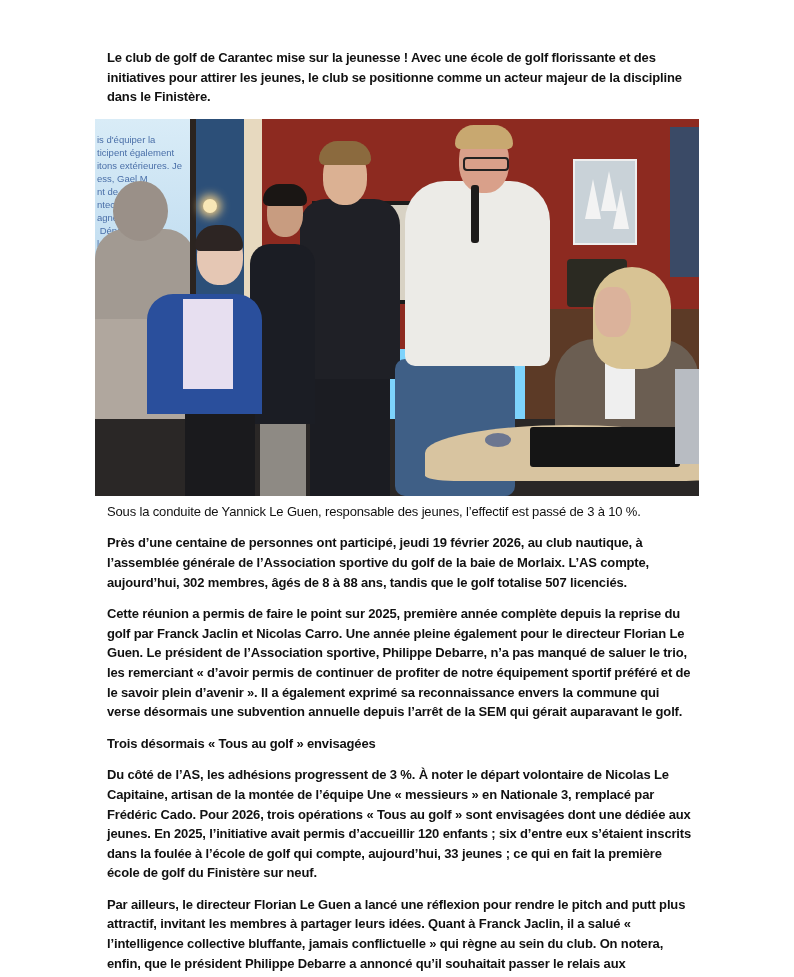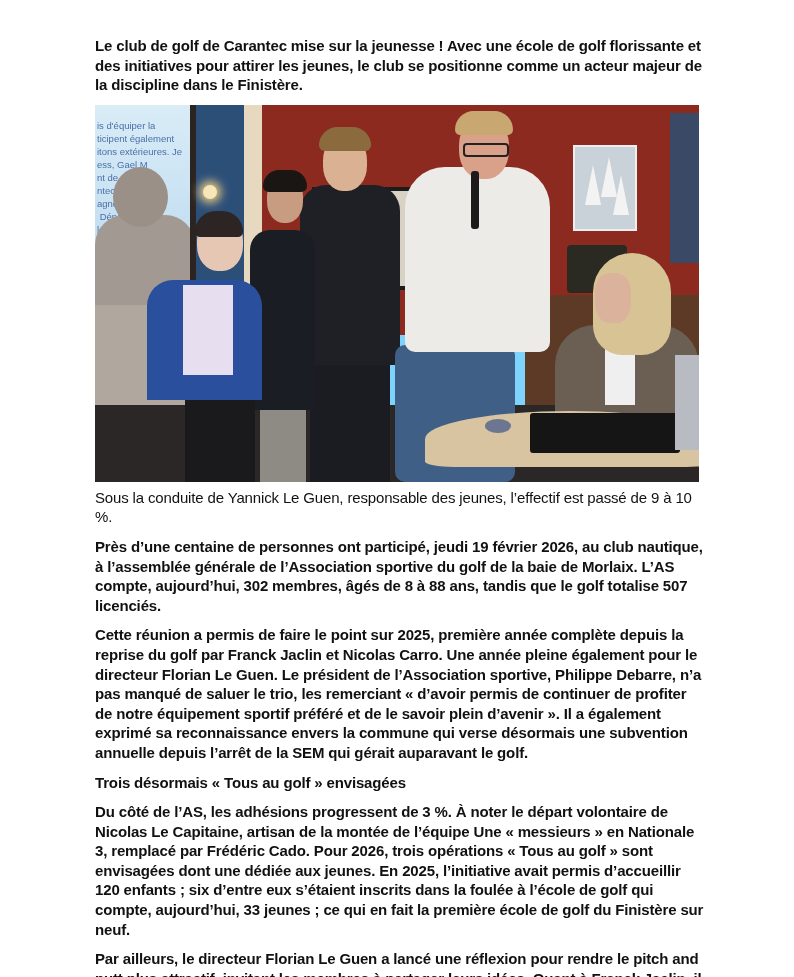--- a/index.html
+++ b/index.html
@@ -1,19 +1,19 @@
 <!DOCTYPE html>
 <html><head>
 <meta charset="utf-8">
 <style>
   html, body { margin: 0; padding: 0; background: #ffffff; }
   body { width: 794px; height: 977px; position: relative; overflow: hidden;
          font-family: "Liberation Sans", "DejaVu Sans", sans-serif; color: #111; }
   .page { position: absolute; left: 95px; top: 36px; width: 610px; }
-  p { margin: 0; font-size: 15px; line-height: 19.6px; letter-spacing: -0.15px; }
+  p { margin: 12px; font-size: 13px; line-height: 19.6px; letter-spacing: -0.15px; }
   .lead { font-weight: bold; }
   .photo { position: relative; width: 604px; height: 377px; margin-top: 10px; overflow: hidden; background: #7dd3fc; }
   .caption { margin-top: 6px; }
   .para { margin-top: 10px; font-weight: bold; }
   .subhead { font-weight: bold; margin-top: 10px; }
   
   .ph { position: absolute; }
   .screen { left: 0; top: 0; width: 95px; height: 200px; background: linear-gradient(180deg,#d9ecf7,#b9d8ee); }
   .screen-text { left: 2px; top: 14px; font-size: 9.5px; line-height: 13px; color: #4a6fa8; white-space: pre; font-family: "Liberation Sans", sans-serif; }
   .shadow-head { left: 18px; top: 62px; width: 55px; height: 60px; border-radius: 50%; background: #9a9088; }
@@ -121,21 +121,21 @@
     <div class="ph p5-collar"></div>
     <div class="ph p5-hair"></div>
     <div class="ph p5-face"></div>
 
     <div class="ph table"></div>
     <div class="ph projector"></div>
     <div class="ph mouse"></div>
     <div class="ph laptop"></div>
   </div>
 
-  <p class="caption">Sous la conduite de Yannick Le Guen, responsable des jeunes, l’effectif est passé de 9 à 10 %.</p>
+  <p class="caption">Sous la conduite de Yannick Le Guen, responsable des jeunes, l’effectif est passé de 3 à 10 %.</p>
 
   <p class="para">Près d’une centaine de personnes ont participé, jeudi 19 février 2026, au club nautique, à l’assemblée générale de l’Association sportive du golf de la baie de Morlaix. L’AS compte, aujourd’hui, 302 membres, âgés de 8 à 88 ans, tandis que le golf totalise 507 licenciés.</p>
   <p class="para">Cette réunion a permis de faire le point sur 2025, première année complète depuis la reprise du golf par Franck Jaclin et Nicolas Carro. Une année pleine également pour le directeur Florian Le Guen. Le président de l’Association sportive, Philippe Debarre, n’a pas manqué de saluer le trio, les remerciant « d’avoir permis de continuer de profiter de notre équipement sportif préféré et de le savoir plein d’avenir ». Il a également exprimé sa reconnaissance envers la commune qui verse désormais une subvention annuelle depuis l’arrêt de la SEM qui gérait auparavant le golf.</p>
 
   <p class="subhead">Trois désormais « Tous au golf » envisagées</p>
 
   <p class="para">Du côté de l’AS, les adhésions progressent de 3 %. À noter le départ volontaire de Nicolas Le Capitaine, artisan de la montée de l’équipe Une « messieurs » en Nationale 3, remplacé par Frédéric Cado. Pour 2026, trois opérations « Tous au golf » sont envisagées dont une dédiée aux jeunes. En 2025, l’initiative avait permis d’accueillir 120 enfants ; six d’entre eux s’étaient inscrits dans la foulée à l’école de golf qui compte, aujourd’hui, 33 jeunes ; ce qui en fait la première école de golf du Finistère sur neuf.</p>
   <p class="para">Par ailleurs, le directeur Florian Le Guen a lancé une réflexion pour rendre le pitch and putt plus attractif, invitant les membres à partager leurs idées. Quant à Franck Jaclin, il a salué « l’intelligence collective bluffante, jamais conflictuelle » qui règne au sein du club. On notera, enfin, que le président Philippe Debarre a annoncé qu’il souhaitait passer le relais aux prochaines élections.</p>
 </div>
 

